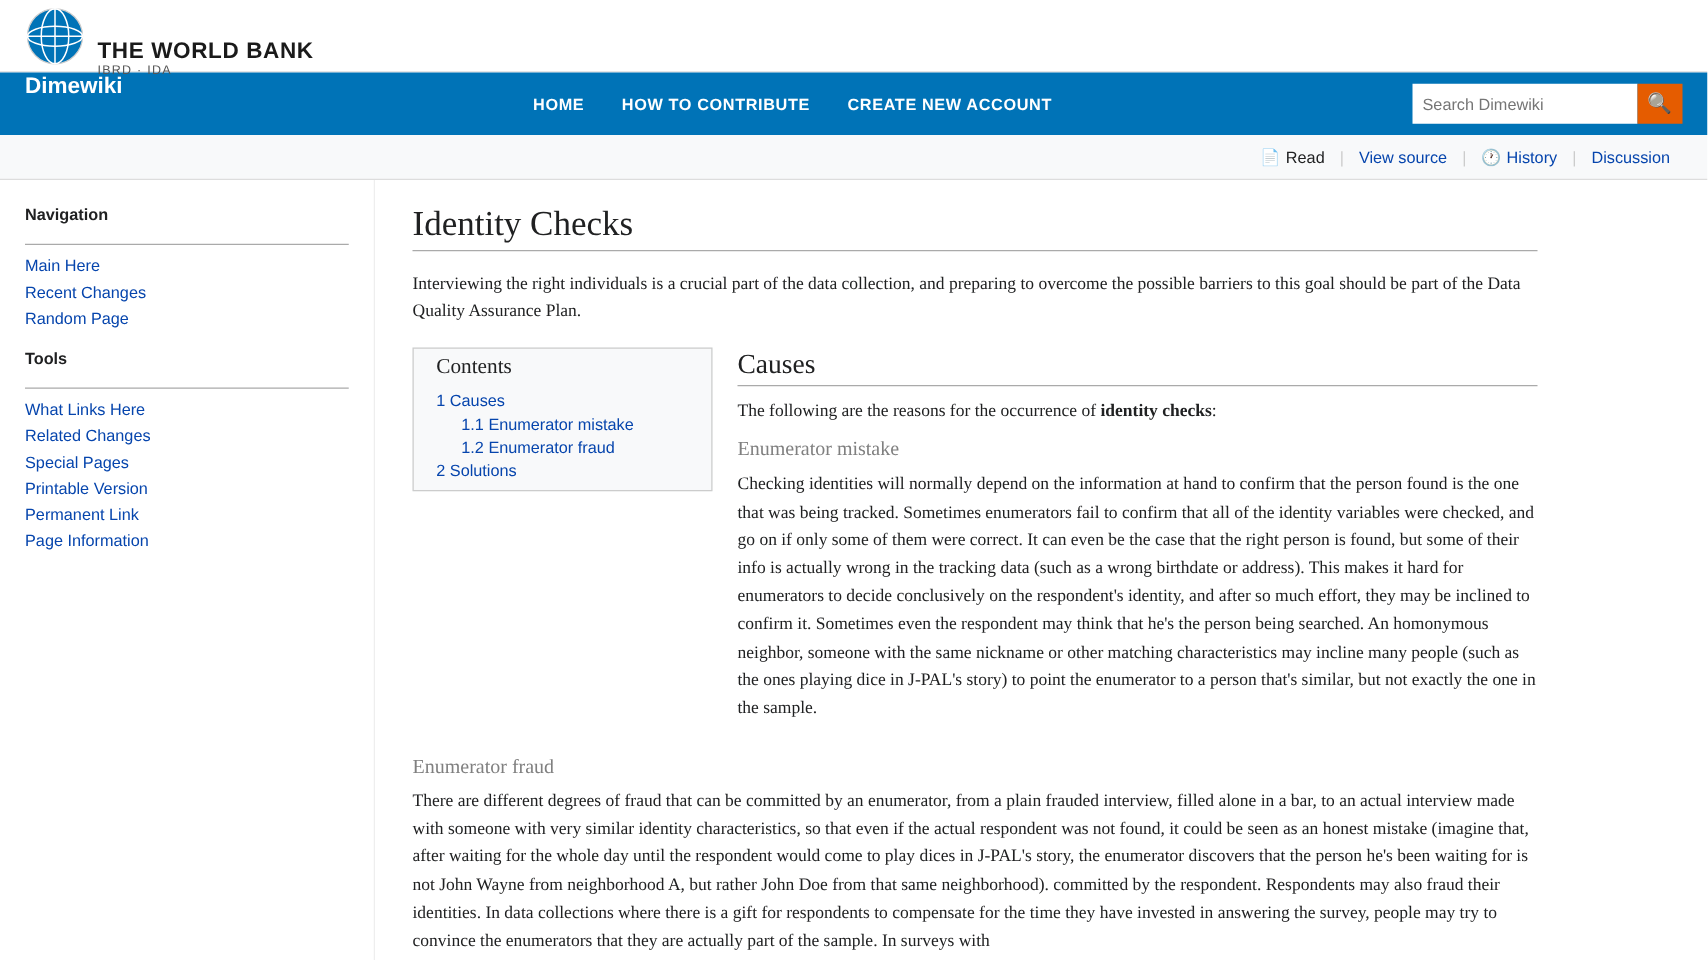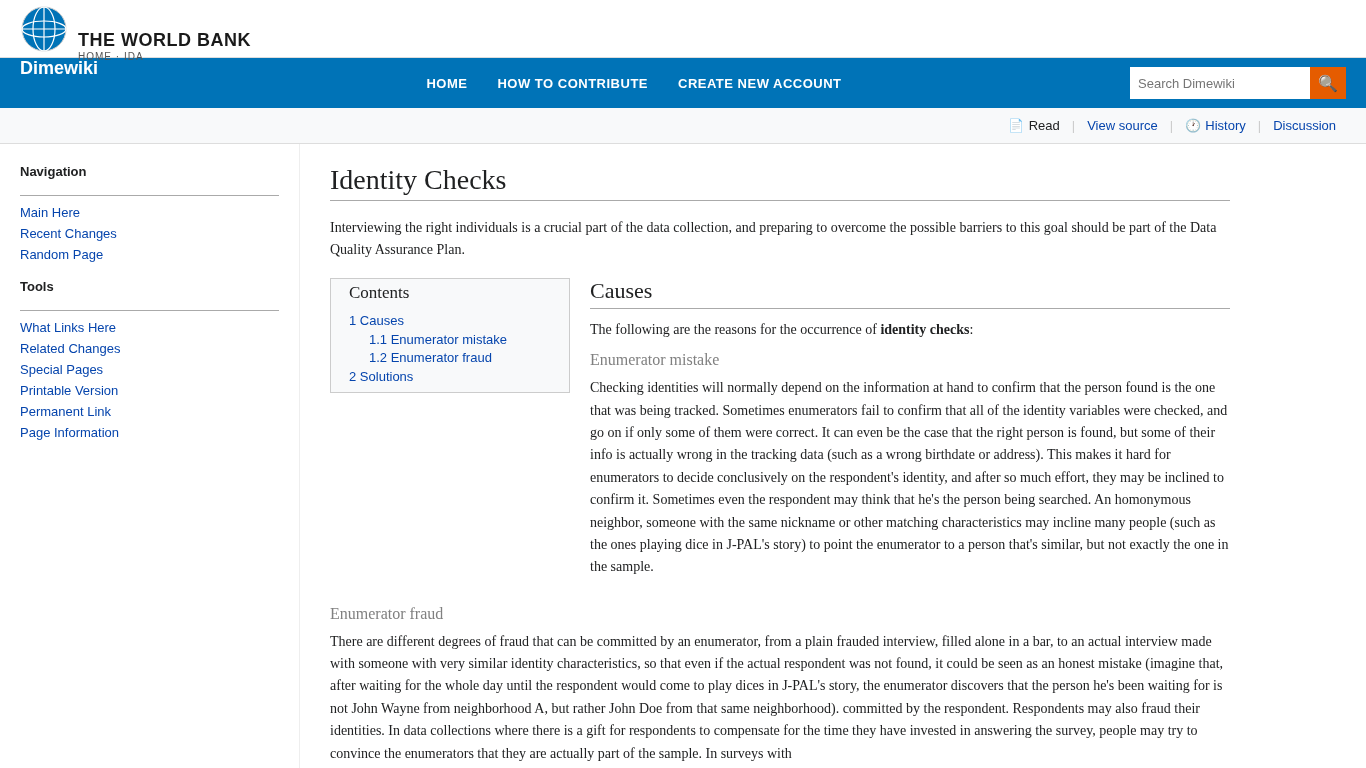--- a/index.html
+++ b/index.html
@@ -281,21 +281,21 @@
     <svg viewBox="0 0 48 48" width="48" height="48">
       <circle cx="24" cy="24" r="22" fill="#0073b7" stroke="#ccc" stroke-width="1"></circle>
       <ellipse cx="24" cy="24" rx="11" ry="22" fill="none" stroke="#fff" stroke-width="1.2"></ellipse>
       <ellipse cx="24" cy="24" rx="22" ry="8" fill="none" stroke="#fff" stroke-width="1.2"></ellipse>
       <line x1="2" y1="24" x2="46" y2="24" stroke="#fff" stroke-width="1.2"></line>
       <line x1="24" y1="2" x2="24" y2="46" stroke="#fff" stroke-width="1.2"></line>
     </svg>
   </div>
   <div class="bank-name">
     <span class="bank-title">THE WORLD BANK</span>
-    <span class="bank-subtitle">HOME · IDA</span>
+    <span class="bank-subtitle">IBRD · IDA</span>
   </div>
 </div>
 
 <div id="nav-bar">
   <span class="wiki-name">Dimewiki</span>
   <div class="nav-links">
     <a class="nav-link">HOME</a>
     <a class="nav-link">HOW TO CONTRIBUTE</a>
     <a class="nav-link">CREATE NEW ACCOUNT</a>
   </div>

